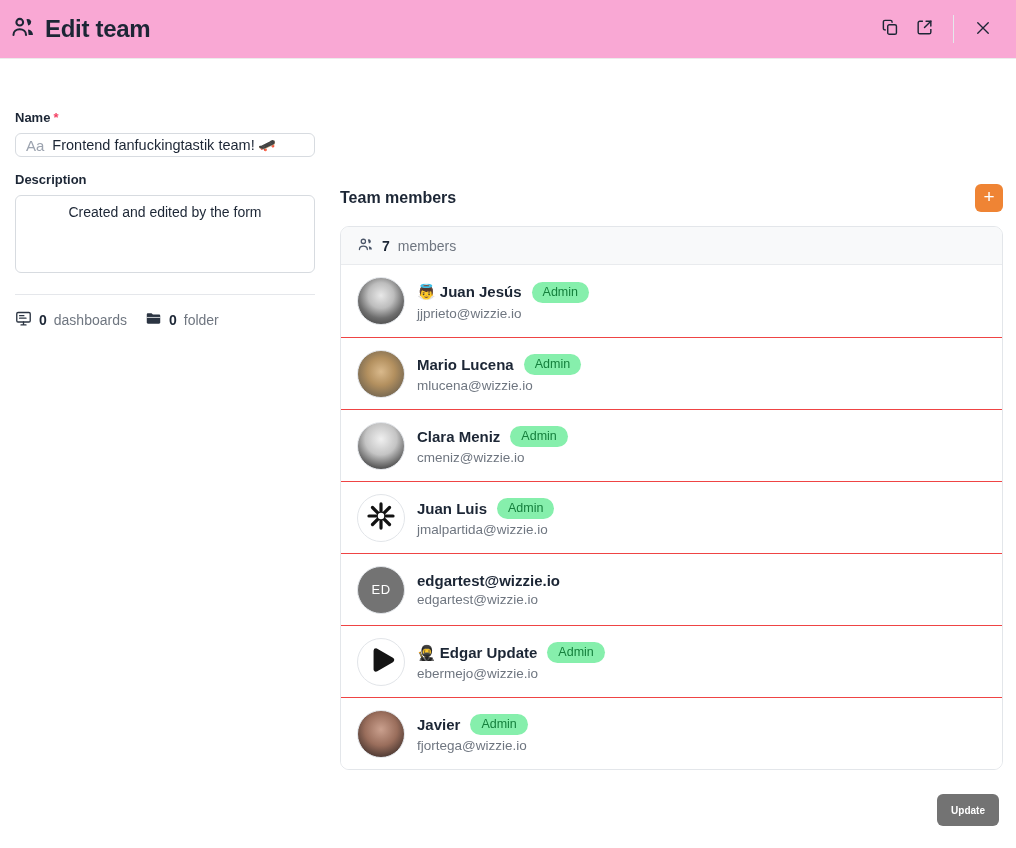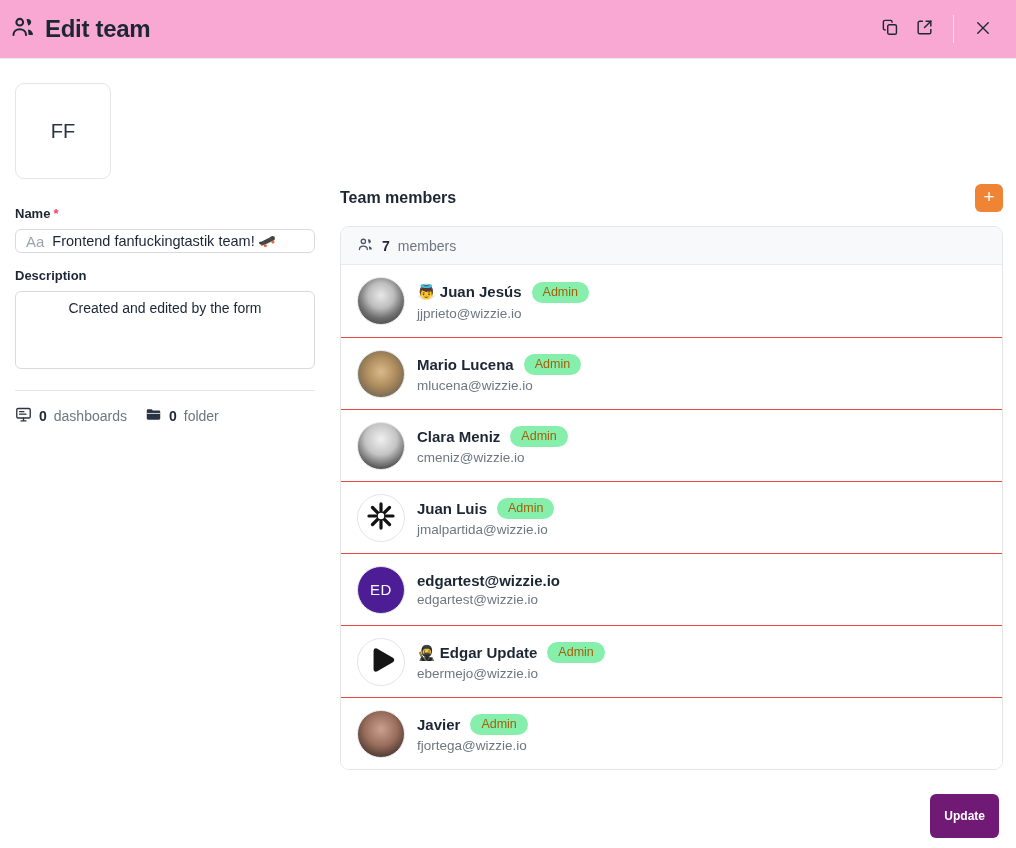--- a/index.html
+++ b/index.html
@@ -58,31 +58,31 @@
   .member-row { height:72px; display:flex; align-items:center; gap:12px; padding:0 16px;
     cursor:pointer; background:#fff; }
   .member-row + .member-row { border-top:1px solid #ef4444; }
   .avatar { width:48px; height:48px; border-radius:50%; flex:none; border:1px solid #e2e5e9;
     display:flex; align-items:center; justify-content:center; overflow:hidden; }
   .av-photo-bw-man   { background:radial-gradient(circle at 50% 38%, #e8e8e8 0%, #bdbdbd 35%, #6e6e6e 62%, #2f2f2f 100%); }
   .av-photo-dog      { background:radial-gradient(circle at 50% 45%, #d9b98c 0%, #b3905f 40%, #7a6a52 75%, #4f463a 100%); }
   .av-photo-bw-woman { background:radial-gradient(circle at 50% 35%, #f0f0f0 0%, #c4c4c4 42%, #5a5a5a 76%, #222 100%); }
   .av-photo-man-color{ background:radial-gradient(circle at 50% 40%, #caa08e 0%, #9a6e5c 45%, #4a3731 80%, #241c19 100%); }
   .av-snowflake, .av-play { background:#fff; }
-  .av-initials { background:#4c1d95; color:#fff; font-size:15px; letter-spacing:.5px; }
+  .av-initials { background:#737373; color:#fff; font-size:13px; letter-spacing:.5px; }
   .m-text { display:flex; flex-direction:column; gap:3px; min-width:0; }
   .m-top { display:flex; align-items:center; gap:10px; }
   .m-name { font-size:15px; font-weight:700; color:#1c2635; white-space:nowrap; }
-  .badge { background:#86efac; color:#a16207; font-size:12.5px; font-weight:500;
+  .badge { background:#86efac; color:#15803d; font-size:12.5px; font-weight:500;
     padding:3px 11px; border-radius:999px; line-height:1.2; }
   .m-email { font-size:13.5px; color:#6f7680; }
 
   
-  .update-btn { position:absolute; right:17px; top:794px; height:44px; padding:0 14px;
-    background:#701a75; border:none; border-radius:6px; color:#fff; font-size:12px;
+  .update-btn { position:absolute; right:17px; top:794px; height:32px; padding:0 14px;
+    background:#737373; border:none; border-radius:6px; color:#fff; font-size:10px;
     font-weight:700; cursor:pointer; font-family:"Liberation Sans", sans-serif; }
 </style>
 </head>
 <body>
 
 <div class="stage">
 
   <div class="hdr">
     <div class="hdr-left">
       <span>
@@ -118,23 +118,20 @@
         <span>
           <svg width="18" height="18" viewBox="0 0 24 24" fill="none" stroke="#1c2635" stroke-width="1.8" stroke-linecap="round">
             <path d="M5 5l14 14M19 5L5 19"></path>
           </svg>
         </span>
       </button>
     </div>
   </div>
 
   <div class="form-col">
-    <div class="team-avatar">
-      <span>FF</span>
-    </div>
 
     <div class="field-label">
       <span>Name</span><span class="req">*</span>
     </div>
     <div class="input-wrap">
       <span class="input-prefix">Aa</span>
       <input type="text" value="Frontend fanfuckingtastik team! 🛹" style="">
     </div>
 
     <div class="desc-label">Description</div>

